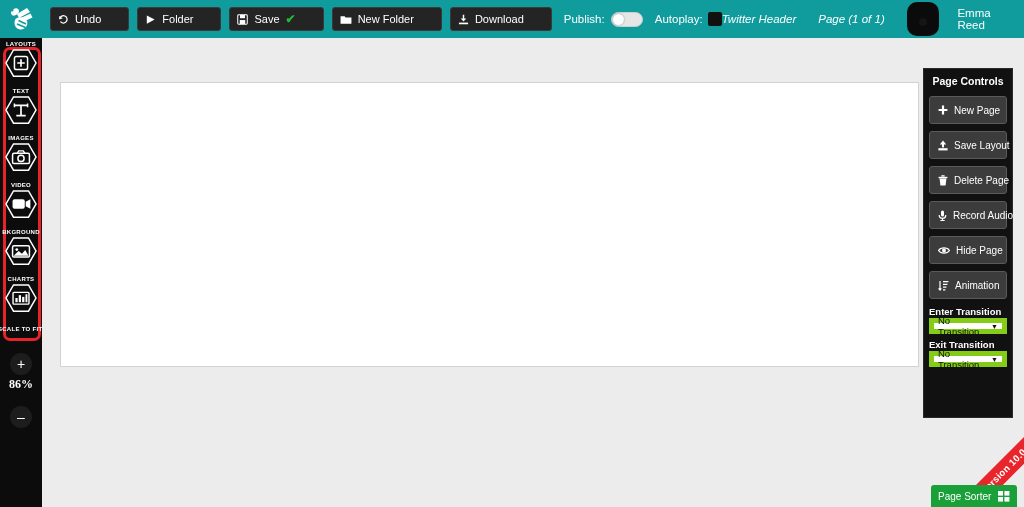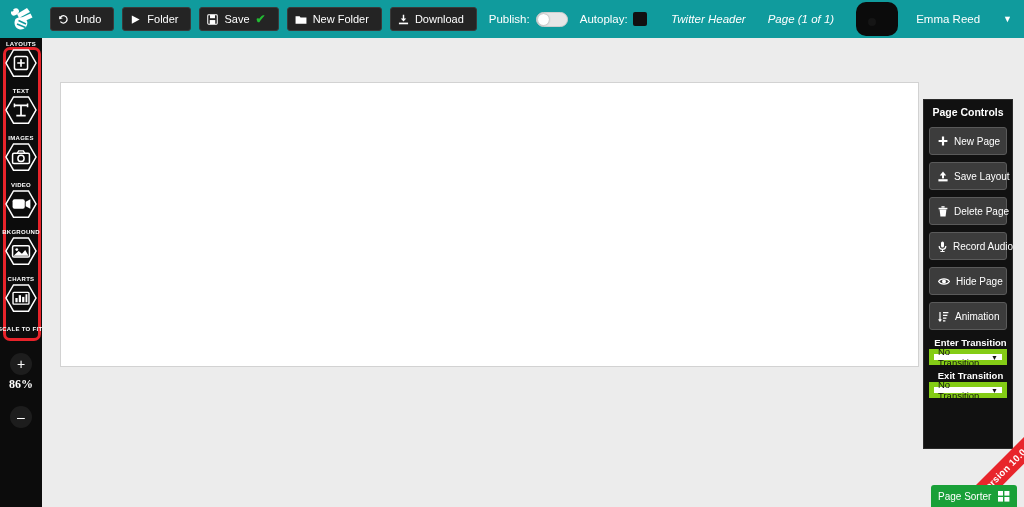--- a/index.html
+++ b/index.html
@@ -25,21 +25,21 @@
   #logo-wrap svg { display: block; }
 
   .tb-btn {
     height: 24px;
     background: #242424;
     border: 1px solid #3a3a3a;
     border-radius: 3px;
     color: #ffffff;
     font-size: 11px;
     display: flex; align-items: center;
-    padding: 0 12px 0 7px;
+    padding: 0 27px 0 7px;
     margin-right: 8px;
     cursor: pointer;
     white-space: nowrap;
     line-height: 1;
   }
   .tb-btn .ic { margin-right: 6px; display: flex; align-items: center; }
   .tb-btn .lbl { position: relative; top: 0px; }
   .tb-btn .chk { margin-left: 6px; color: #22bb33; font-size: 12px; font-weight: bold; }
 
   #undo-btn { margin-left: 8px; }
@@ -123,21 +123,21 @@
   }
   #canvas {
     position: absolute; left: 18px; top: 44px;
     width: 859px; height: 285px;
     background: #ffffff;
     border: 1px solid #d2d2d2;
   }
 
   
   #page-controls {
-    position: absolute; left: 923px; top: 99px;
+    position: absolute; left: 923px; top: 68px;
     width: 90px; height: 350px;
     background: #111111;
     border: 1px solid #2a2a2a;
   }
   #pc-header {
     height: 24px; color: #fff; font-size: 10.5px; font-weight: bold;
     display: flex; align-items: center; justify-content: center;
     background: #111111;
   }
   .pc-btn {
@@ -146,21 +146,20 @@
     border: 1px solid #5a5a5a;
     border-radius: 3px;
     color: #ffffff; font-size: 10px;
     display: flex; align-items: center;
     padding-left: 8px; cursor: pointer; white-space: nowrap;
   }
   .pc-btn .ic { margin-right: 6px; display: flex; align-items: center; }
   .pc-lab {
     color: #ffffff; font-size: 9.5px; font-weight: bold;
     margin: 3px 0 1px 5px;
-    text-align: center;
   }
   .pc-select {
     margin: 0 5px 5px 5px; height: 16px;
     background: #ffffff; border: 5px solid #84cc16;
     font-size: 9.5px; color: #111;
     display: flex; align-items: center; justify-content: space-between;
     padding: 0 4px 0 4px; cursor: pointer;
   }
   .pc-select .arw { font-size: 7px; }
 

